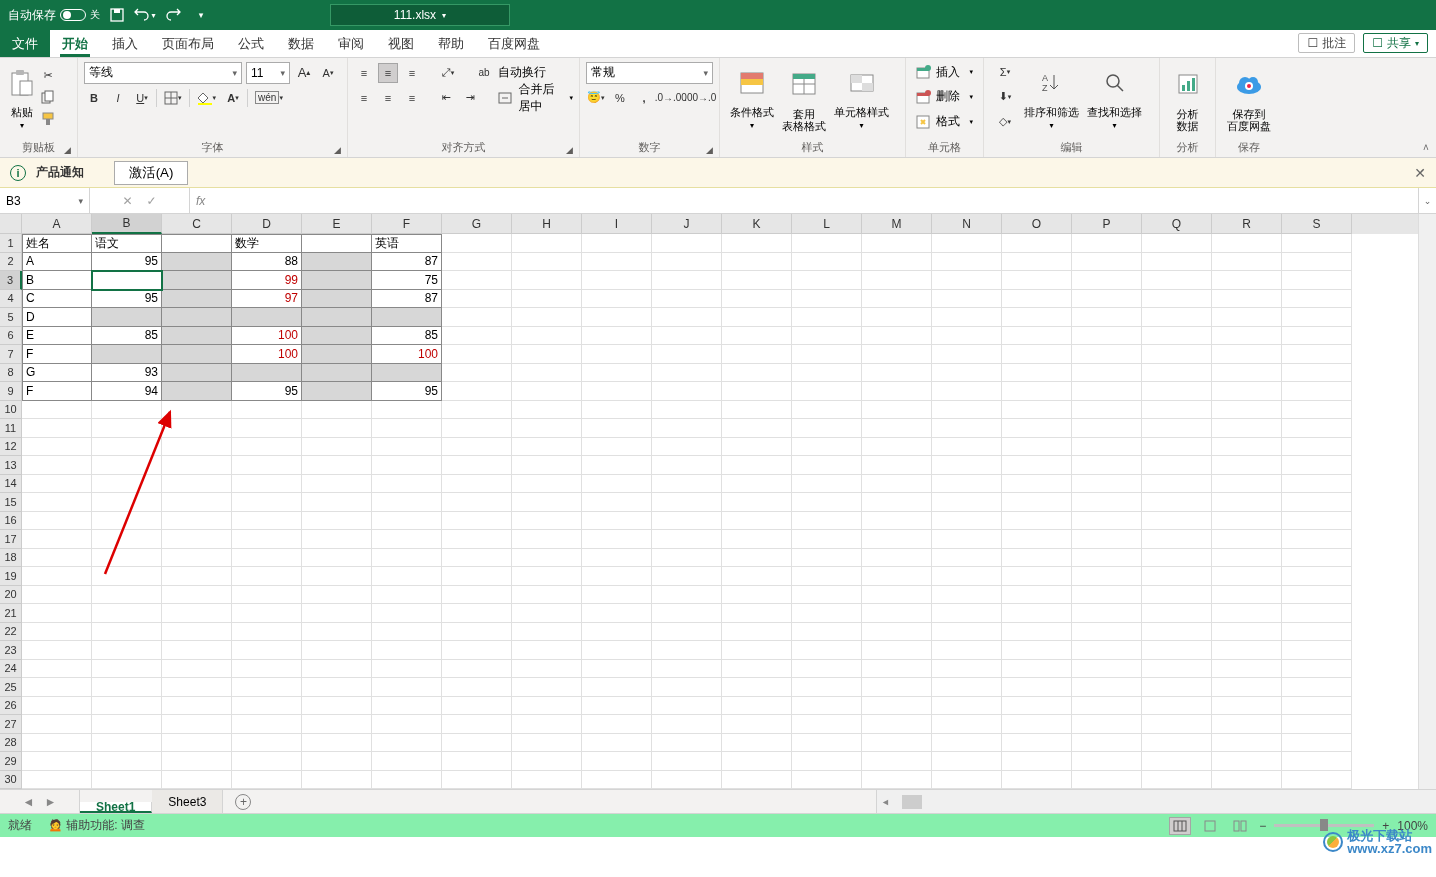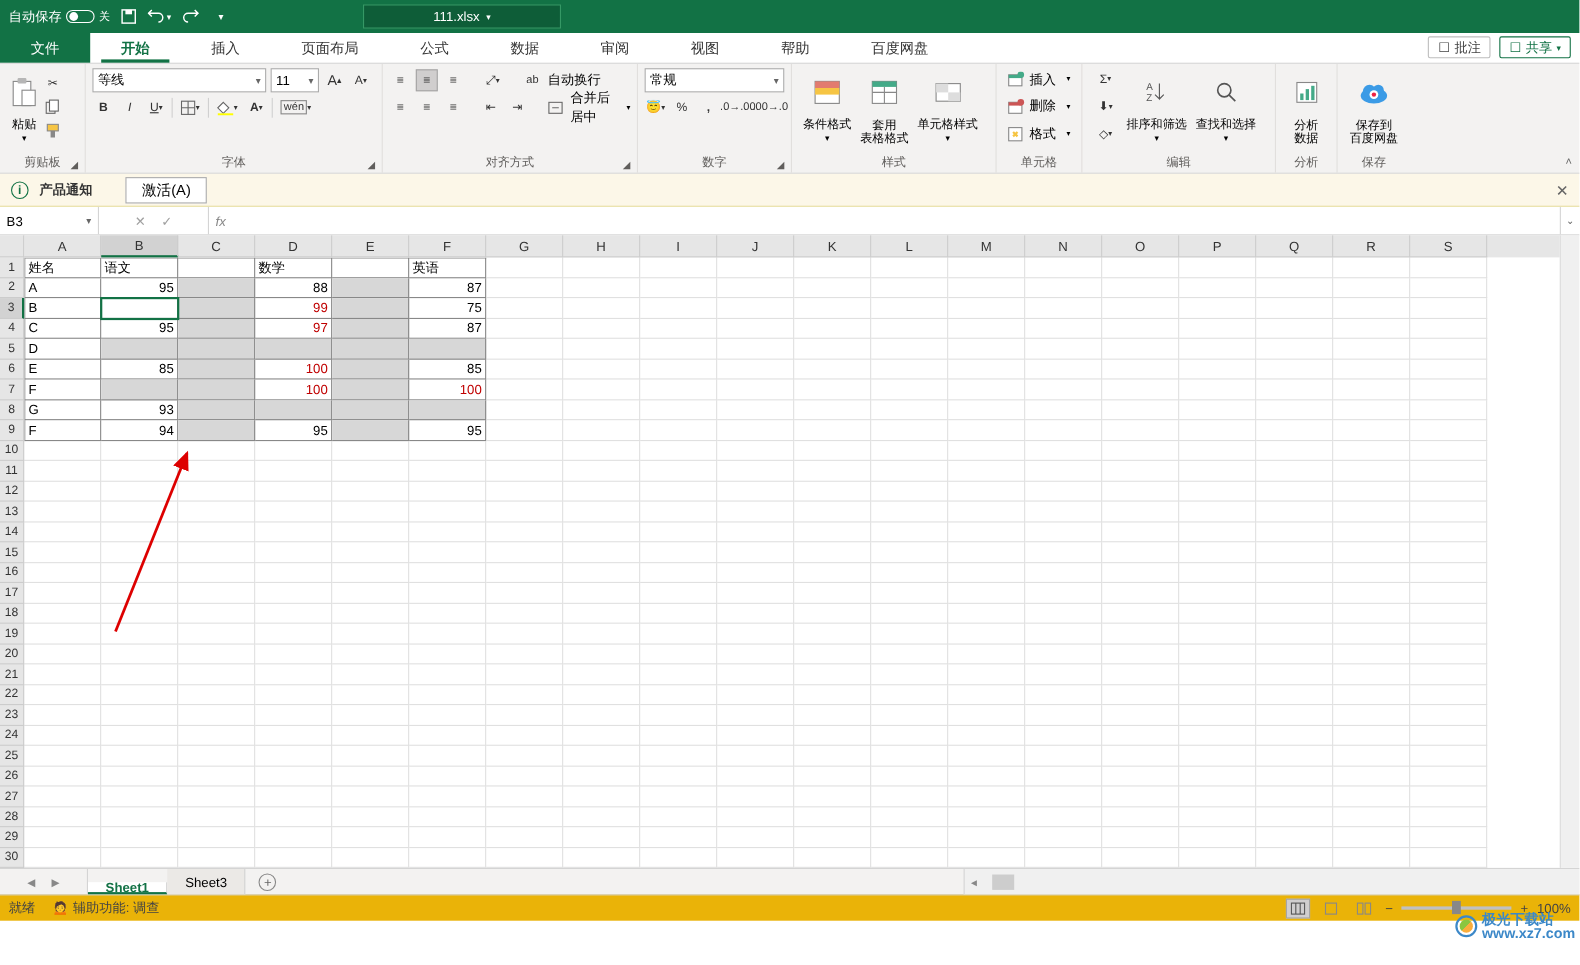--- a/index.html
+++ b/index.html
@@ -10,21 +10,21 @@
 .toggle-off { width: 26px; height: 12px; border: 1px solid #fff; border-radius: 6px; position: relative; }
 .toggle-off::after { content: ""; position: absolute; width: 8px; height: 8px; background: #fff; border-radius: 50%; top: 1px; left: 2px; }
 .qat-btn { width: 22px; height: 22px; display: flex; align-items: center; justify-content: center; cursor: pointer; }
 .filename-box { position: absolute; left: 330px; top: 4px; height: 22px; width: 180px; background: #0e5d38; border: 1px solid #359865; display: flex; align-items: center; justify-content: center; }
 .searchbar { position: absolute; left: 520px; top: 4px; height: 22px; width: 360px; background: #0e5d38; border: 1px solid #359865; display: flex; align-items: center; padding: 0 8px; color: #bcdccd; }
 .titlebar .right { position: absolute; right: 0; display: flex; align-items: center; height: 100%; }
 .win-btn { width: 46px; height: 100%; display: flex; align-items: center; justify-content: center; font-size: 14px; }
 .login-btn { background: #0a5131; padding: 2px 10px; border: 1px solid #5b9d7c; margin-right: 8px; font-size: 12px; }
 
 .tabs { height: 28px; background: #fff; border-bottom: 1px solid #d4d4d4; display: flex; align-items: stretch; font-size: 13px; position: relative; }
-.tab { padding: 0 28px; display: flex; align-items: center; cursor: pointer; color: #333; }
+.tab { padding: 0 12px; display: flex; align-items: center; cursor: pointer; color: #333; }
 .tab.file { background: #127245; color: #fff; }
 .tab.active { color: #127245; font-weight: 600; position: relative; }
 .tab.active::after { content: ""; position: absolute; left: 10px; right: 10px; bottom: 0; height: 3px; background: #127245; }
 .tab-right { position: absolute; right: 8px; top: 3px; display: flex; gap: 8px; }
 .pill { border: 1px solid #bdbdbd; padding: 0 8px; height: 20px; display: flex; align-items: center; font-size: 12px; border-radius: 2px; color: #444; }
 .pill.green { border-color: #127245; color: #127245; }
 
 .ribbon { height: 100px; background: #f3f2f1; border-bottom: 1px solid #d4d4d4; display: flex; font-size: 11px; }
 .rgroup { border-right: 1px solid #e1dfdd; display: flex; flex-direction: column; padding: 2px 6px 0; }
 .rgroup .row { display: flex; align-items: center; gap: 4px; height: 25px; }
@@ -74,21 +74,21 @@
 
 .sheet-tabs { height: 24px; border-top: 1px solid #d4d4d4; display: flex; align-items: stretch; font-size: 12px; background: #f3f2f1; }
 .sheet-nav { width: 80px; display: flex; align-items: center; justify-content: center; gap: 10px; color: #888; border-right: 1px solid #d4d4d4; }
 .sheet-tab { padding: 0 16px; display: flex; align-items: center; border-right: 1px solid #d4d4d4; background: #ebe9e6; cursor: pointer; }
 .sheet-tab.active { background: #fff; border-bottom: 2px solid #127245; color: #127245; font-weight: 600; margin-top: 12px; }
 .sheet-add { width: 40px; display: flex; align-items: center; justify-content: center; }
 .sheet-add .circ { width: 16px; height: 16px; border: 1px solid #888; border-radius: 50%; display: flex; align-items: center; justify-content: center; font-size: 12px; color: #666; }
 .hscroll-area { margin-left: auto; width: 560px; display: flex; align-items: center; background: #f0f0f0; border-left: 1px solid #d4d4d4; }
 .hscroll-area .thumb { width: 20px; height: 14px; background: #cdcdcd; margin-left: 8px; }
 
-.statusbar { height: 24px; background: #eab308; border-top: 1px solid #d4d4d4; display: flex; align-items: center; font-size: 12px; padding: 0 8px; color: #444; gap: 16px; }
+.statusbar { height: 24px; background: #86efac; border-top: 1px solid #d4d4d4; display: flex; align-items: center; font-size: 12px; padding: 0 8px; color: #444; gap: 16px; }
 .statusbar .right { margin-left: auto; display: flex; align-items: center; gap: 8px; }
 .view-btn { width: 22px; height: 18px; display: flex; align-items: center; justify-content: center; border: 1px solid transparent; }
 .view-btn.active { background: #d0cece; border-color: #a5a5a5; }
 .zoom-slider { width: 100px; height: 3px; background: #c0c0c0; position: relative; }
 .zoom-slider .thumb { position: absolute; width: 8px; height: 12px; background: #888; top: -5px; left: 46px; }
 
 .watermark { position: absolute; right: 4px; bottom: 22px; z-index: 50; display: flex; align-items: center; gap: 4px; font-size: 13px; color: #3c88c8; font-weight: 600; pointer-events: none; }
 .watermark .logo { width: 20px; height: 20px; border: 2px solid #3c88c8; border-radius: 50%; position: relative; overflow: hidden; }
 .watermark .logo::after { content: ""; position: absolute; inset: 2px; border-radius: 50%; background: linear-gradient(135deg,#8cc63f 50%,#fbae3c 50%); }
 svg { display: block; }

